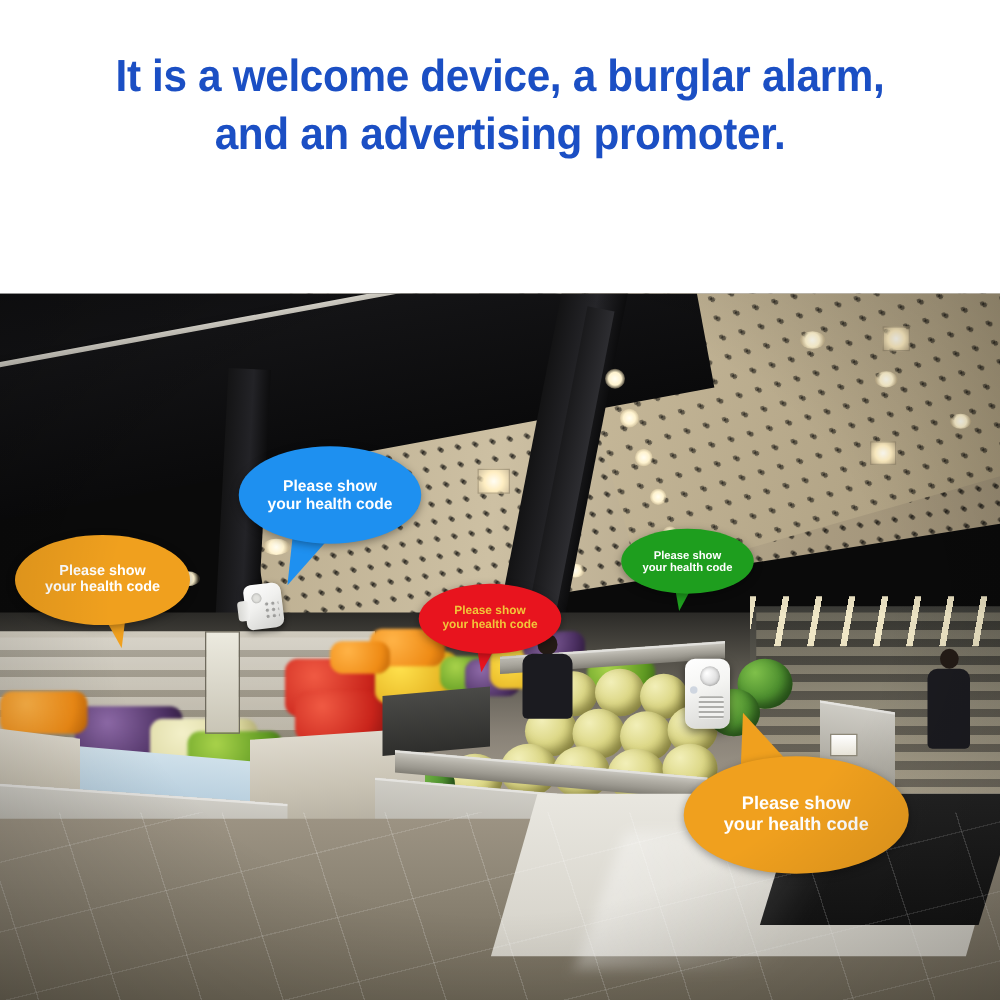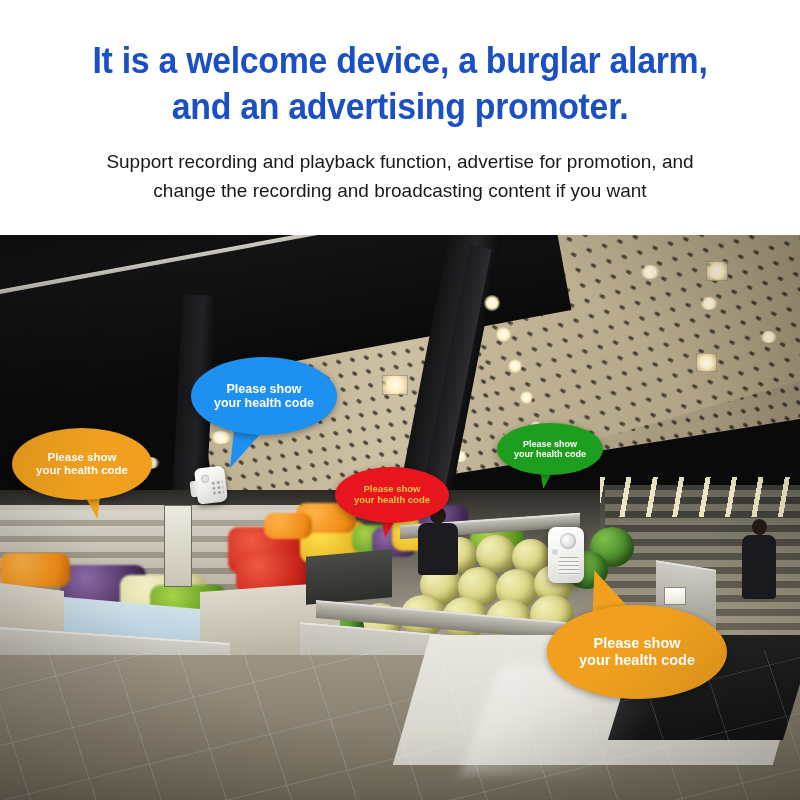--- a/index.html
+++ b/index.html
@@ -219,24 +219,20 @@
 </style>
 </head>
 <body>
 
 <div class="page">
 
   <div class="header">
     <div class="headline">
       <span class="ln">It is a welcome device, a burglar alarm,</span>
       <span class="ln">and an advertising promoter.</span>
-    </div>
-    <div class="subhead">
-      <span class="ln">Support recording and playback function, advertise for promotion, and</span>
-      <span class="ln">change the recording and broadcasting content if you want</span>
     </div>
   </div>
 
   <div class="photo">
 
     <div class="ph ceil-panel"></div>
     <div class="ph ceil-panel2"></div>
 
     <div class="ph dl" style="left:640px;top:30px;width:20px;height:14px;"></div>
     <div class="ph dl" style="left:700px;top:62px;width:18px;height:13px;"></div>

